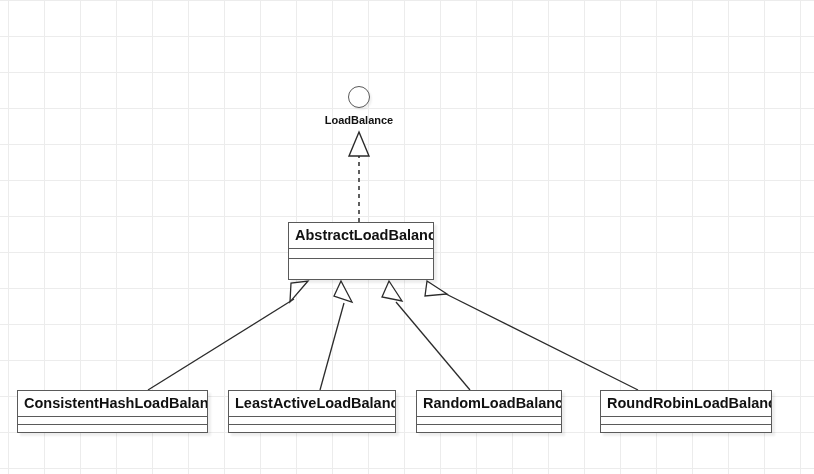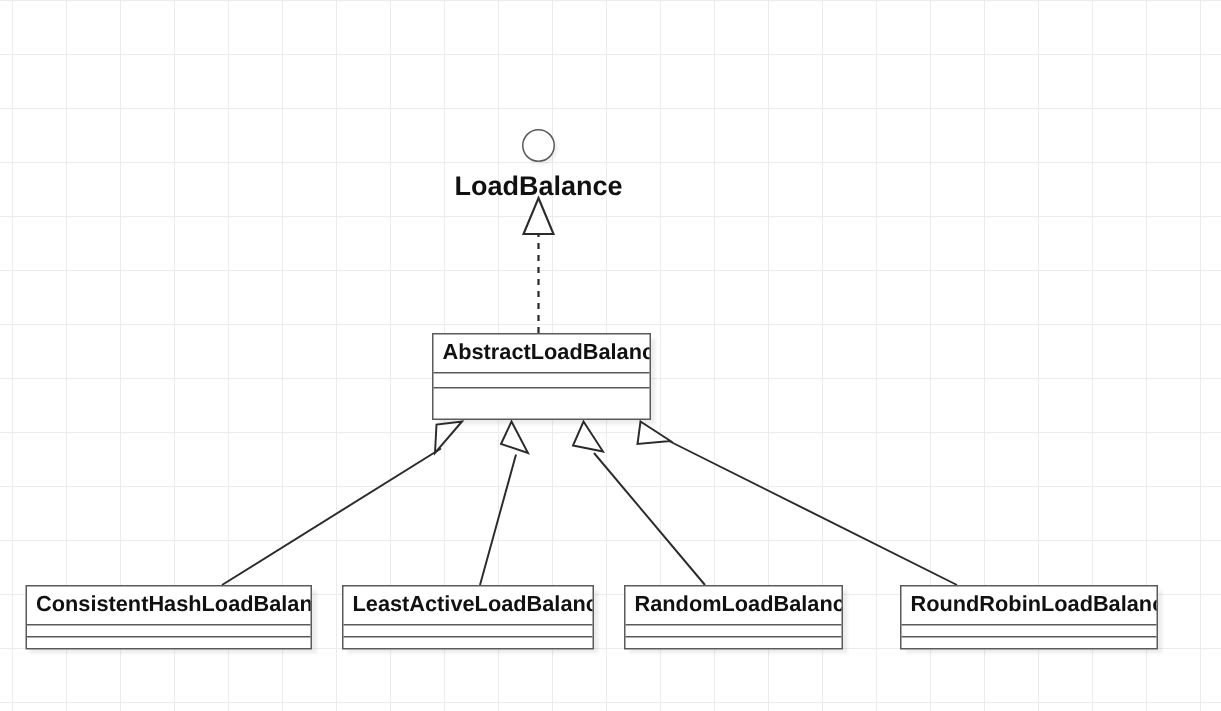--- a/index.html
+++ b/index.html
@@ -60,21 +60,21 @@
   .lollipop-circle {
     position: absolute;
     box-sizing: border-box;
     border: 1.4px solid #5a5a5a;
     border-radius: 50%;
     background: #ffffff;
     box-shadow: 2px 2px 2px rgba(0,0,0,0.06);
   }
   .lollipop-label {
     position: absolute;
-    font-size: 18px;
+    font-size: 11px;
     font-weight: bold;
     color: #111111;
     white-space: nowrap;
     text-align: center;
   }
 </style>
 </head>
 <body>
 
 <div id="canvas">

